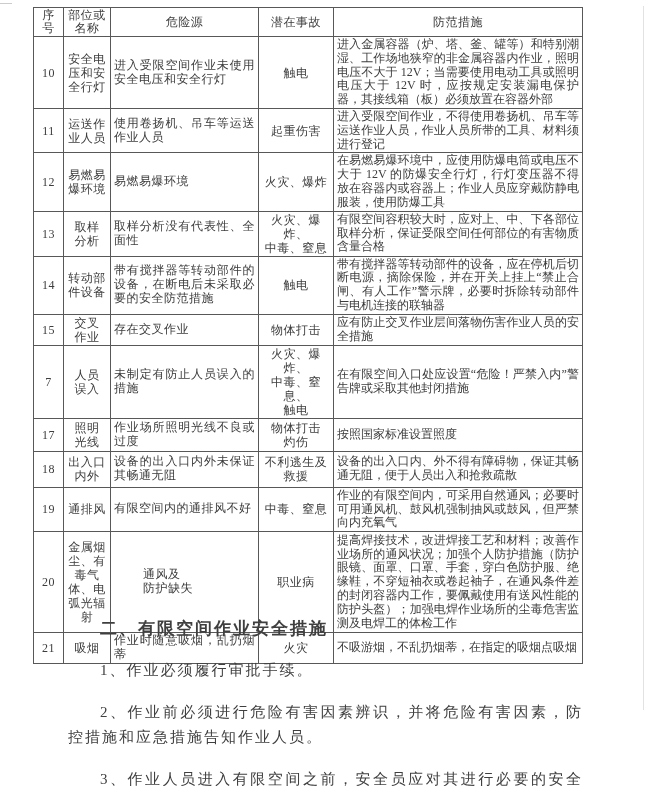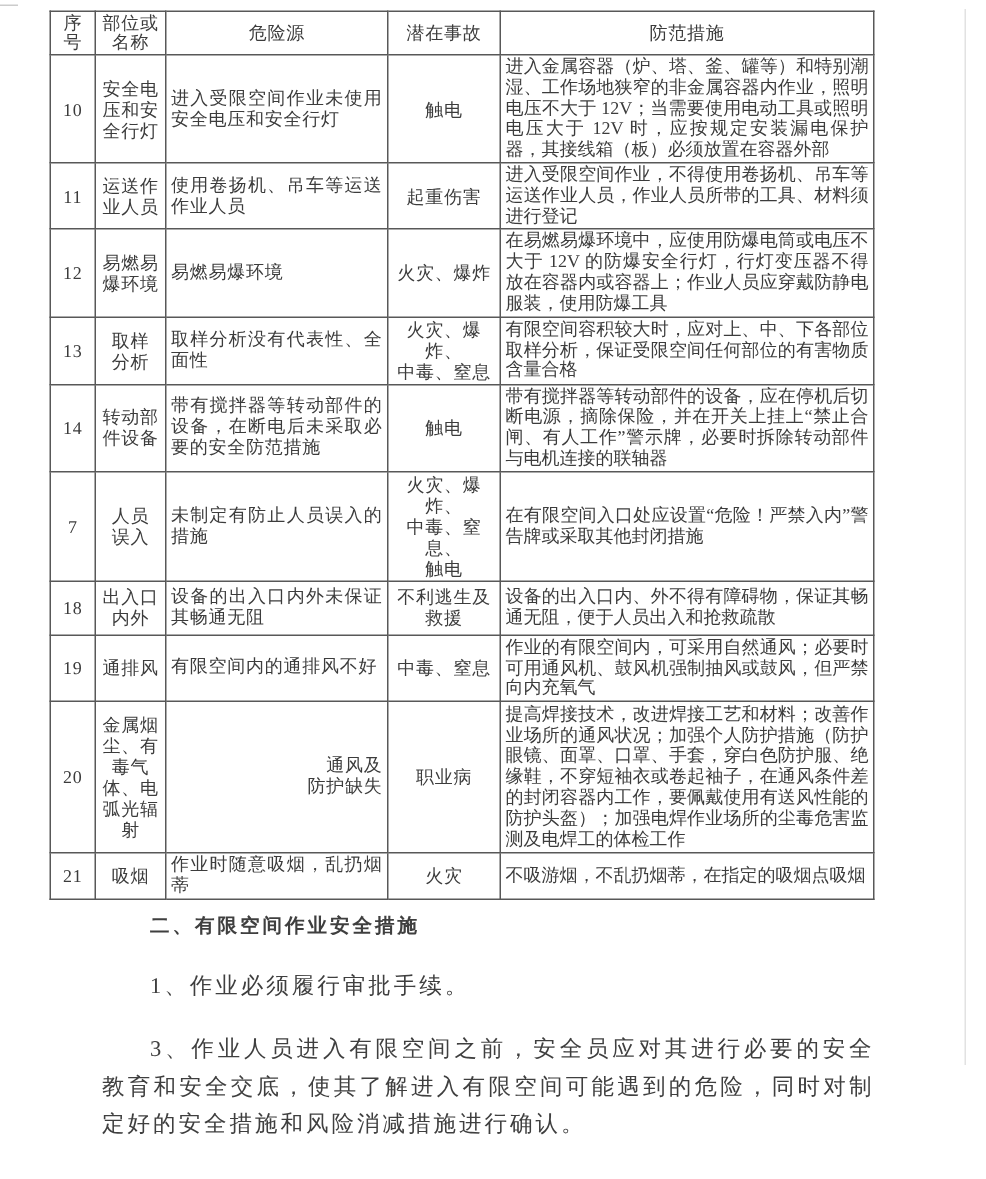--- a/index.html
+++ b/index.html
@@ -20,31 +20,31 @@
   }
   .hazard th,.hazard td{
     border:1px solid #585858;
     font-weight:normal;font-size:12px;line-height:14px;
     vertical-align:middle;text-align:center;
     white-space:pre-line;padding:1px 2px;letter-spacing:0.5px;
     overflow:hidden;
   }
   .hazard th{line-height:13px;}
   .hazard td.haz{text-align:justify;padding:1px 3px;letter-spacing:0.5px;font-family:Liberation Mono, monospace;}
-  .hazard td.haz.center{text-align:right;padding-left:32px;}
+  .hazard td.haz.center{text-align:left;padding-left:32px;}
   .hazard td.meas{text-align:justify;padding:1px 3px;letter-spacing:0;line-height:13.8px;margin-top:16px;}
 
   
   .section{
     position:absolute;left:68px;top:604px;width:515px;
     font-size:15px;letter-spacing:2px;line-height:25px;color:#3f3f3f;
     text-align:justify;
   }
   .section h3{
-    font-size:13px;font-weight:bold;margin:0 0 6px 32px;
+    font-size:17px;font-weight:bold;margin:12px 0 6px 32px;
     letter-spacing:2px;line-height:25px;text-align:left;
   }
   .section p{margin:17px 0;text-indent:32px;}
 
   
   .watermark{
     position:absolute;right:14px;bottom:6px;
     display:flex;align-items:center;gap:4px;
     color:#c3c3c3;font-size:19px;letter-spacing:1px;white-space:nowrap;
   }
@@ -113,29 +113,46 @@
         <td class="meas">有限空间容积较大时，应对上、中、下各部位取样分析，保证受限空间任何部位的有害物质含量合格</td>
       </tr>
       <tr style="height:57px">
         <td>14</td>
         <td>转动部
 件设备</td>
         <td class="haz">带有搅拌器等转动部件的设备，在断电后未采取必要的安全防范措施</td>
         <td>触电</td>
         <td class="meas">带有搅拌器等转动部件的设备，应在停机后切断电源，摘除保险，并在开关上挂上“禁止合闸、有人工作”警示牌，必要时拆除转动部件与电机连接的联轴器</td>
       </tr>
+      <tr style="height:31px">
+        <td>15</td>
+        <td>交叉
+作业</td>
+        <td class="haz">存在交叉作业</td>
+        <td>物体打击</td>
+        <td class="meas">应有防止交叉作业层间落物伤害作业人员的安全措施</td>
+      </tr>
       <tr style="height:37px">
         <td>7</td>
         <td>人员
 误入</td>
         <td class="haz">未制定有防止人员误入的措施</td>
         <td>火灾、爆炸、
 中毒、窒息、
 触电</td>
         <td class="meas">在有限空间入口处应设置“危险！严禁入内”警告牌或采取其他封闭措施</td>
+      </tr>
+      <tr style="height:33px">
+        <td>17</td>
+        <td>照明
+光线</td>
+        <td class="haz">作业场所照明光线不良或过度</td>
+        <td>物体打击
+灼伤</td>
+        <td class="meas">按照国家标准设置照度</td>
       </tr>
       <tr style="height:36px">
         <td>18</td>
         <td>出入口
 内外</td>
         <td class="haz">设备的出入口内外未保证其畅通无阻</td>
         <td>不利逃生及
 救援</td>
         <td class="meas">设备的出入口内、外不得有障碍物，保证其畅通无阻，便于人员出入和抢救疏散</td>
       </tr>
@@ -165,17 +182,18 @@
         <td class="haz">作业时随意吸烟，乱扔烟蒂</td>
         <td>火灾</td>
         <td class="meas">不吸游烟，不乱扔烟蒂，在指定的吸烟点吸烟</td>
       </tr>
     </tbody>
   </table>
 
   <div class="section">
     <h3>二、有限空间作业安全措施</h3>
     <p>1、作业必须履行审批手续。</p>
+    <p>2、作业前必须进行危险有害因素辨识，并将危险有害因素，防控措施和应急措施告知作业人员。</p>
     <p>3、作业人员进入有限空间之前，安全员应对其进行必要的安全教育和安全交底，使其了解进入有限空间可能遇到的危险，同时对制定好的安全措施和风险消减措施进行确认。</p>
   </div>
 
 
 </div>
 
 </body></html>

